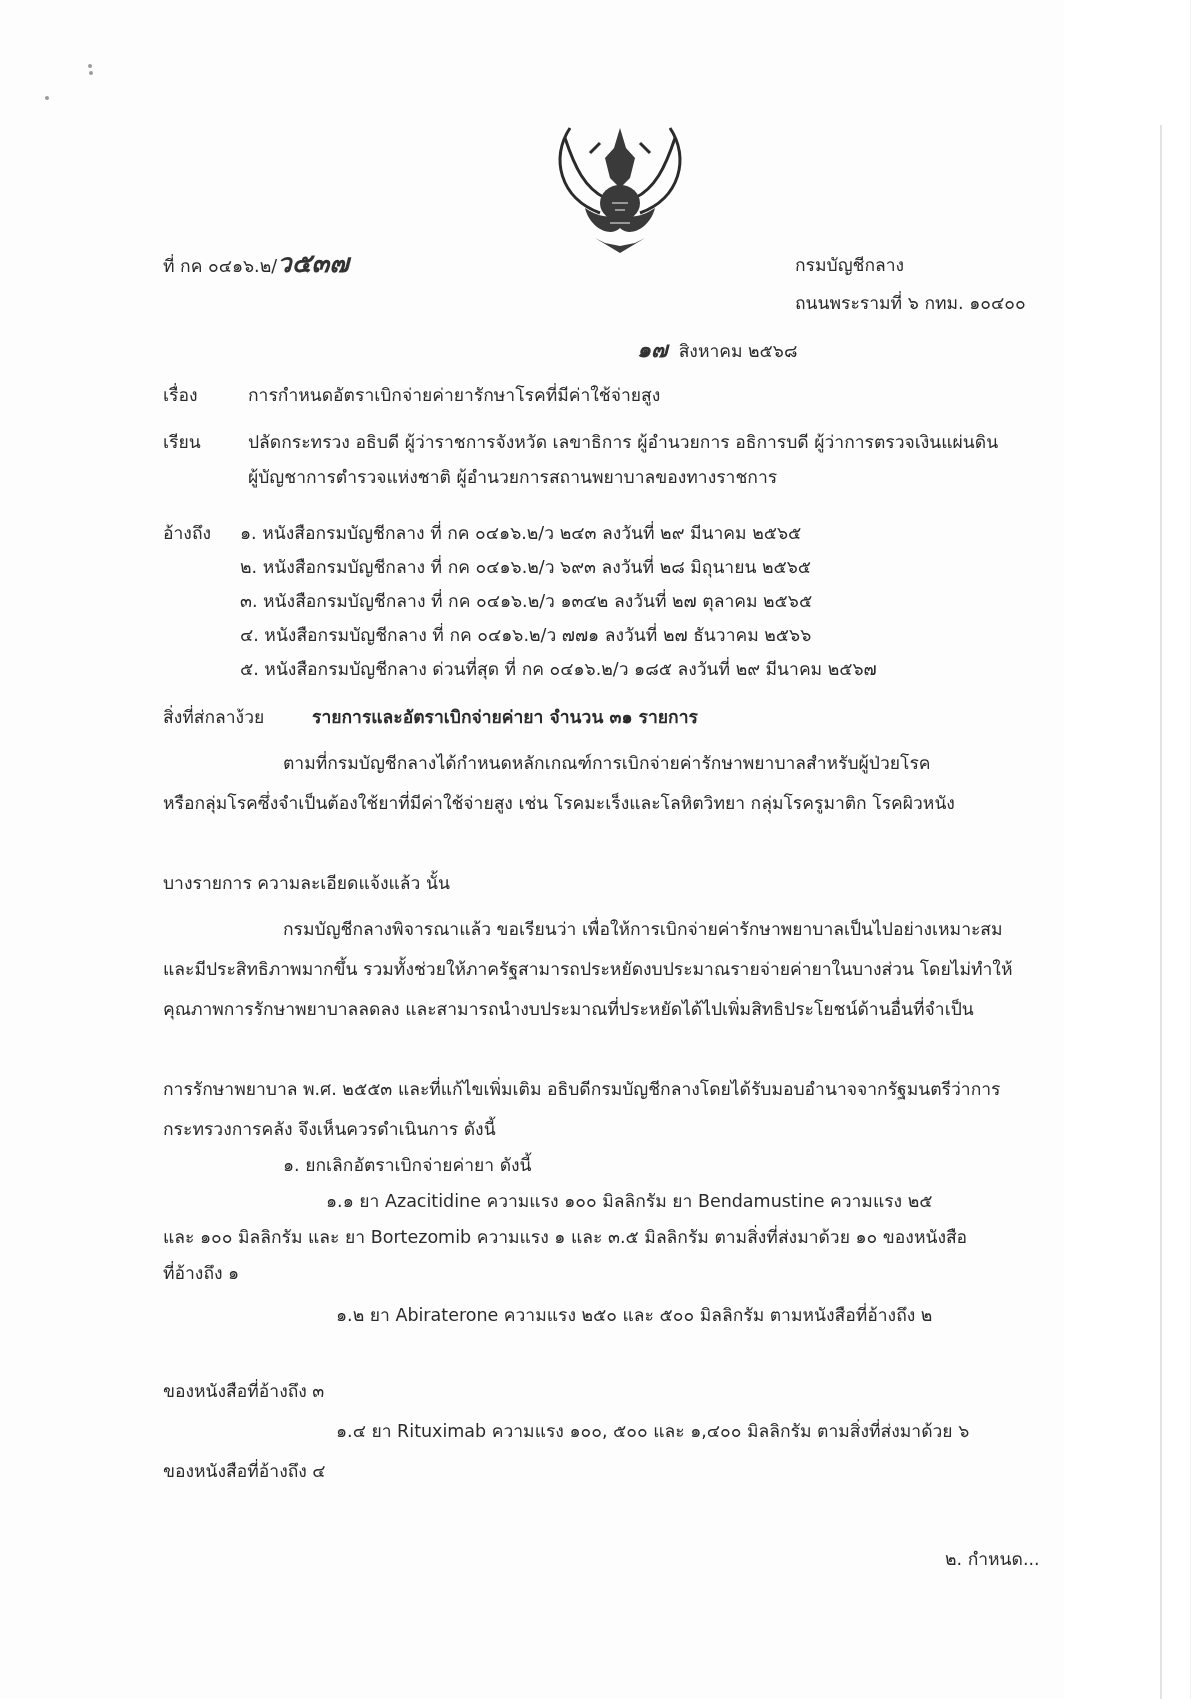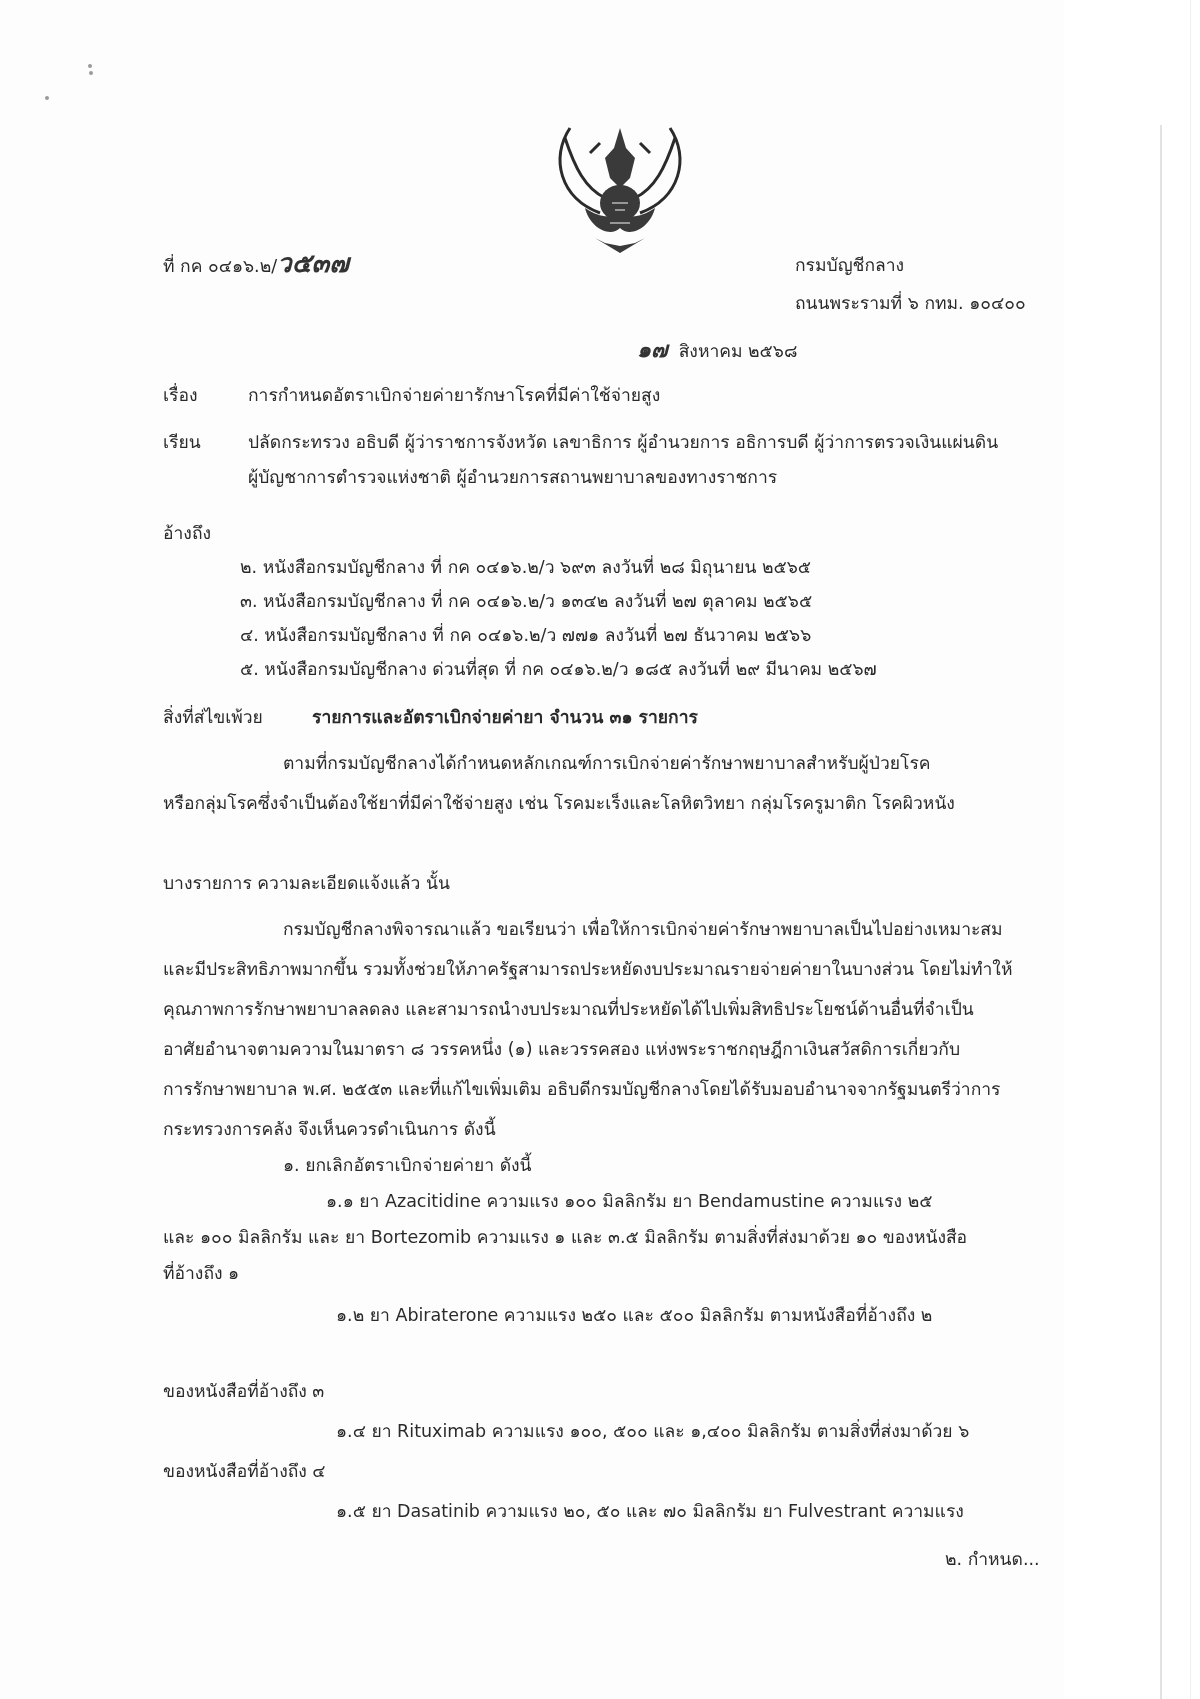--- a/index.html
+++ b/index.html
@@ -51,49 +51,48 @@
     <span class="hand" style="font-size:22px;margin-left:15px;">๑๗</span>&nbsp;&nbsp;<span>สิงหาคม ๒๕๖๘</span>
   </div>
 
   <div class="ln" style="left:163px;top:384px;">เรื่อง</div>
   <div class="ln" style="left:248px;top:384px;">การกำหนดอัตราเบิกจ่ายค่ายารักษาโรคที่มีค่าใช้จ่ายสูง</div>
   <div class="ln" style="left:163px;top:431px;">เรียน</div>
   <div class="ln" style="left:248px;top:431px;">ปลัดกระทรวง อธิบดี ผู้ว่าราชการจังหวัด เลขาธิการ ผู้อำนวยการ อธิการบดี ผู้ว่าการตรวจเงินแผ่นดิน</div>
   <div class="ln" style="left:248px;top:466px;">ผู้บัญชาการตำรวจแห่งชาติ ผู้อำนวยการสถานพยาบาลของทางราชการ</div>
 
   <div class="ln" style="left:163px;top:522px;">อ้างถึง</div>
+  <div class="ln" style="left:240px;top:522px;">๑. หนังสือกรมบัญชีกลาง ที่ กค ๐๔๑๖.๒/ว ๒๔๓ ลงวันที่ ๒๙ มีนาคม ๒๕๖๕</div>
   <div class="ln" style="left:240px;top:556px;">๒. หนังสือกรมบัญชีกลาง ที่ กค ๐๔๑๖.๒/ว ๖๙๓ ลงวันที่ ๒๘ มิถุนายน ๒๕๖๕</div>
   <div class="ln" style="left:240px;top:590px;">๓. หนังสือกรมบัญชีกลาง ที่ กค ๐๔๑๖.๒/ว ๑๓๔๒ ลงวันที่ ๒๗ ตุลาคม ๒๕๖๕</div>
   <div class="ln" style="left:240px;top:624px;">๔. หนังสือกรมบัญชีกลาง ที่ กค ๐๔๑๖.๒/ว ๗๗๑ ลงวันที่ ๒๗ ธันวาคม ๒๕๖๖</div>
   <div class="ln" style="left:240px;top:658px;">๕. หนังสือกรมบัญชีกลาง ด่วนที่สุด ที่ กค ๐๔๑๖.๒/ว ๑๘๕ ลงวันที่ ๒๙ มีนาคม ๒๕๖๗</div>
 
-  <div class="ln" style="left:163px;top:706px;">สิ่งที่ส่ไขเพ้วย</div>
+  <div class="ln" style="left:163px;top:706px;">สิ่งที่ส่กลาง้วย</div>
   <div class="ln" style="left:312px;top:706px;font-weight:bold;">รายการและอัตราเบิกจ่ายค่ายา จำนวน ๓๑ รายการ</div>
 
   <div class="ln" style="left:283px;top:752px;">ตามที่กรมบัญชีกลางได้กำหนดหลักเกณฑ์การเบิกจ่ายค่ารักษาพยาบาลสำหรับผู้ป่วยโรค</div>
   <div class="ln" style="left:163px;top:792px;">หรือกลุ่มโรคซึ่งจำเป็นต้องใช้ยาที่มีค่าใช้จ่ายสูง เช่น โรคมะเร็งและโลหิตวิทยา กลุ่มโรครูมาติก โรคผิวหนัง</div>
   <div class="ln" style="left:163px;top:872px;">บางรายการ ความละเอียดแจ้งแล้ว นั้น</div>
 
   <div class="ln" style="left:283px;top:918px;">กรมบัญชีกลางพิจารณาแล้ว ขอเรียนว่า เพื่อให้การเบิกจ่ายค่ารักษาพยาบาลเป็นไปอย่างเหมาะสม</div>
   <div class="ln" style="left:163px;top:998px;">คุณภาพการรักษาพยาบาลลดลง และสามารถนำงบประมาณที่ประหยัดได้ไปเพิ่มสิทธิประโยชน์ด้านอื่นที่จำเป็น</div>
   <div class="ln" style="left:163px;top:958px;">และมีประสิทธิภาพมากขึ้น รวมทั้งช่วยให้ภาครัฐสามารถประหยัดงบประมาณรายจ่ายค่ายาในบางส่วน โดยไม่ทำให้</div>
-  <div class="ln" style="left:163px;top:1038px;">อาศัยอำนาจตามความในมาตรา ๘ วรรคหนึ่ง (๑) และวรรคสอง แห่งพระราชกฤษฎีกาเงินสวัสดิการเกี่ยวกับ</div>
   <div class="ln" style="left:163px;top:1078px;">การรักษาพยาบาล พ.ศ. ๒๕๕๓ และที่แก้ไขเพิ่มเติม อธิบดีกรมบัญชีกลางโดยได้รับมอบอำนาจจากรัฐมนตรีว่าการ</div>
   <div class="ln" style="left:163px;top:1118px;">กระทรวงการคลัง จึงเห็นควรดำเนินการ ดังนี้</div>
 
   <div class="ln" style="left:283px;top:1154px;">๑. ยกเลิกอัตราเบิกจ่ายค่ายา ดังนี้</div>
 
   <div class="ln" style="left:326px;top:1190px;">๑.๑ ยา Azacitidine ความแรง ๑๐๐ มิลลิกรัม ยา Bendamustine ความแรง ๒๕</div>
   <div class="ln" style="left:163px;top:1226px;">และ ๑๐๐ มิลลิกรัม และ ยา Bortezomib ความแรง ๑ และ ๓.๕ มิลลิกรัม ตามสิ่งที่ส่งมาด้วย ๑๐ ของหนังสือ</div>
   <div class="ln" style="left:163px;top:1262px;">ที่อ้างถึง ๑</div>
 
   <div class="ln" style="left:336px;top:1304px;">๑.๒ ยา Abiraterone ความแรง ๒๕๐ และ ๕๐๐ มิลลิกรัม ตามหนังสือที่อ้างถึง ๒</div>
 
   <div class="ln" style="left:163px;top:1380px;">ของหนังสือที่อ้างถึง ๓</div>
 
   <div class="ln" style="left:336px;top:1420px;">๑.๔ ยา Rituximab ความแรง ๑๐๐, ๕๐๐ และ ๑,๔๐๐ มิลลิกรัม ตามสิ่งที่ส่งมาด้วย ๖</div>
   <div class="ln" style="left:163px;top:1460px;">ของหนังสือที่อ้างถึง ๔</div>
 
-  <div class="ln" style="left:336px;top:1500px;">๑.๕ ยา Dasatinib ความแรง ๒๐, ๕๐ และ ๗๐ มิลลิกรัม ยา Fulvestrant ความแรง</div>
 
   <div class="ln" style="left:945px;top:1546px;top:1548px;"></div>
   <div class="ln" style="left:945px;top:1548px;">๒. กำหนด...</div>
 </div>
 
 </body></html>

